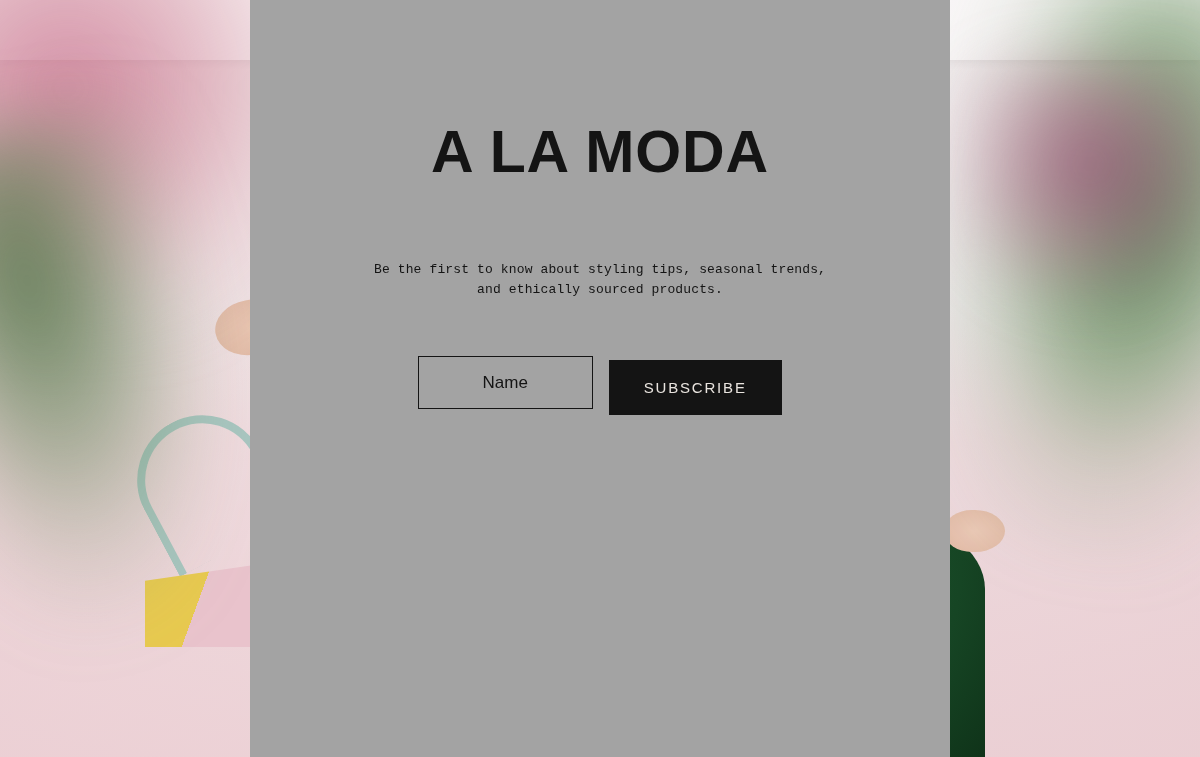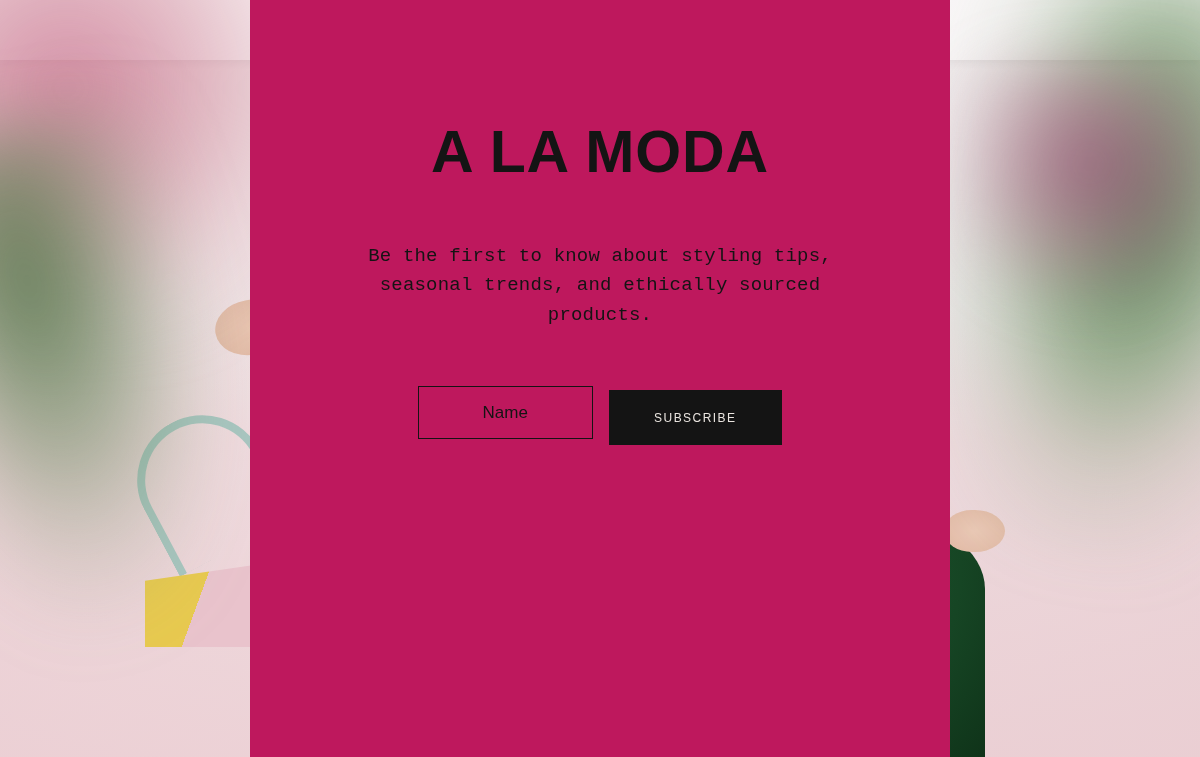--- a/index.html
+++ b/index.html
@@ -130,38 +130,38 @@
       background: radial-gradient(ellipse at 50% 50%, #eac8b5 0%, #e0b8a4 100%);
       border-radius: 45% 50% 50% 45%;
     }
     .card {
       position: absolute;
       top: 0;
       left: 50%;
       transform: translateX(-50%);
       width: 700px;
       height: 757px;
-      background: #be185d;
+      background: #a3a3a3;
       display: flex;
       flex-direction: column;
       align-items: center;
       padding-top: 118px;
     }
     .title {
       font-size: 59px;
       font-weight: 700;
       letter-spacing: 0.015em;
       color: #141414;
       text-align: center;
       font-family: Arial, Helvetica, sans-serif;
     }
     .subtitle {
-      margin-top: 56px;
+      margin-top: 74px;
       font-family: "Courier New", Courier, monospace;
-      font-size: 19px;
+      font-size: 13px;
       line-height: 1.55;
       color: #141414;
       text-align: center;
       max-width: 470px;
       letter-spacing: 0.01em;
     }
     .form {
       margin-top: 56px;
       width: 364px;
       display: flex;
@@ -182,21 +182,21 @@
     .input::placeholder {
       color: #141414;
       opacity: 1;
     }
     .subscribe-btn {
       width: 100%;
       height: 55px;
       background: #141414;
       color: #e9e4df;
       border: none;
-      font-size: 12px;
+      font-size: 15px;
       letter-spacing: 0.12em;
       font-family: Arial, Helvetica, sans-serif;
       cursor: pointer;
       margin-top: 4px;
     }
   </style>
 </head>
 <body>
 
 <div class="background">

